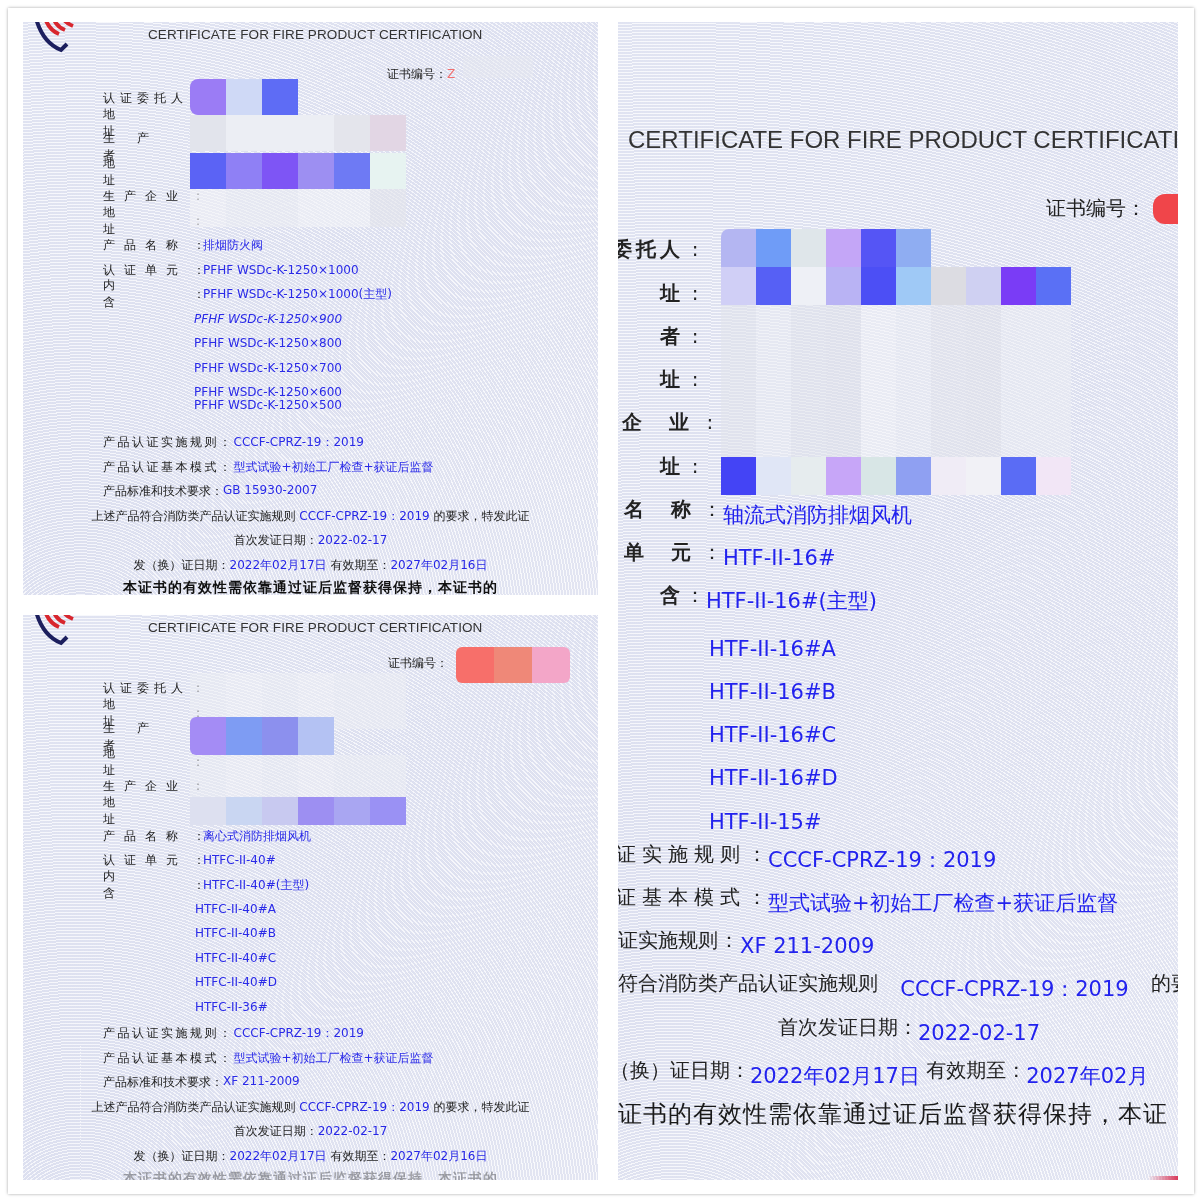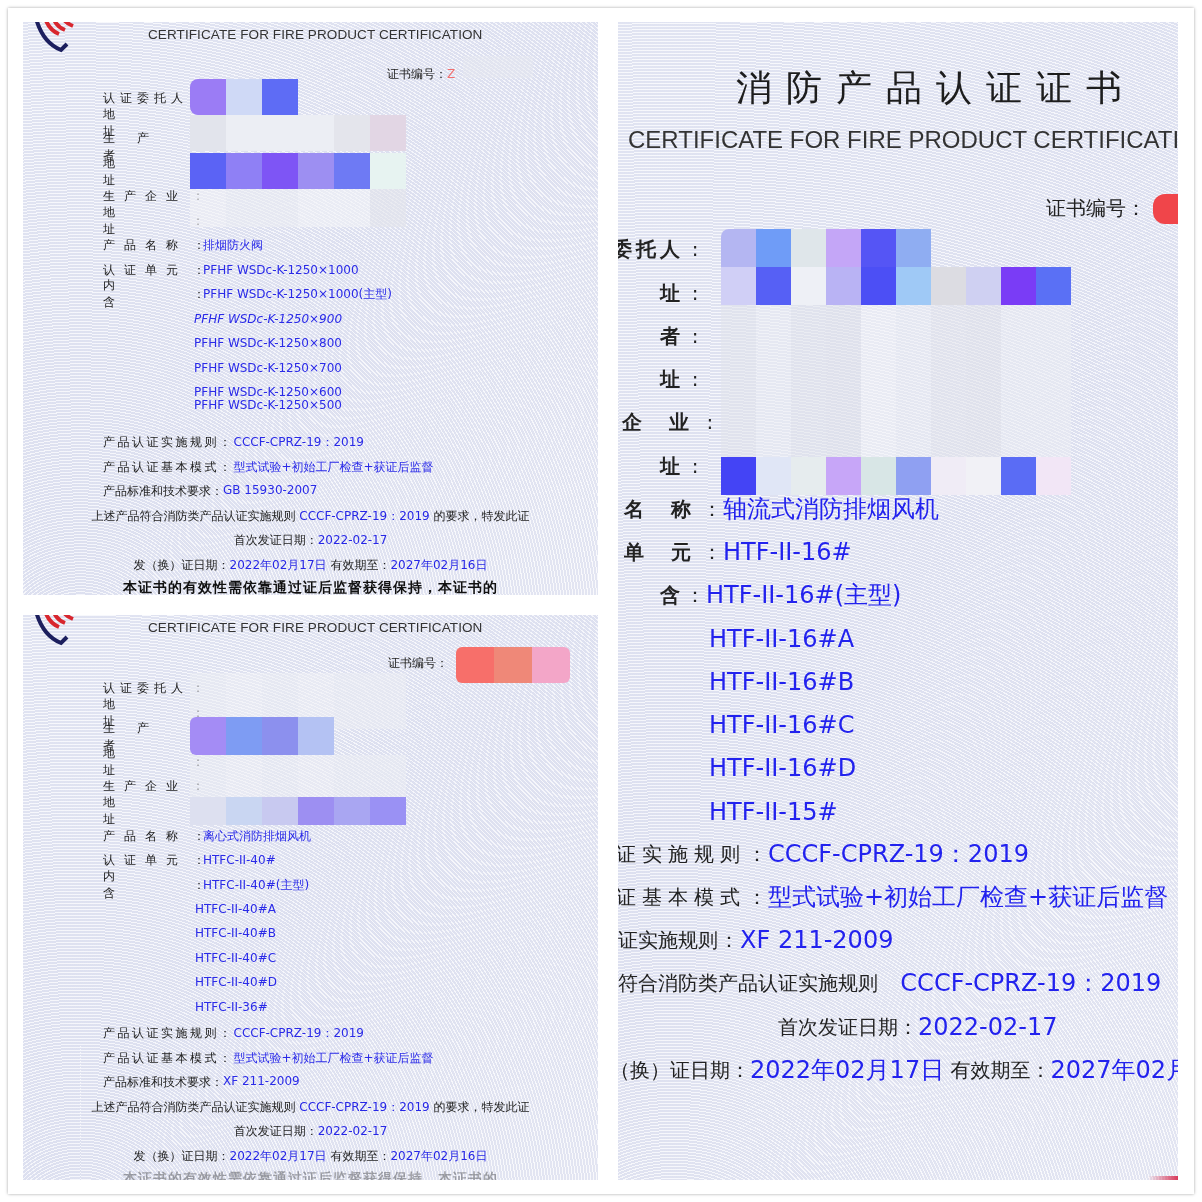--- a/index.html
+++ b/index.html
@@ -39,21 +39,21 @@
   .center-line { position: absolute; left: 0; width: 100%; text-align: center; font-size: 12px; color: #222; }
   .footer-sm { position: absolute; left: 0; width: 100%; text-align: center; font-size: 14px; color: #111; font-weight: bold; letter-spacing: 1px; }
 
   
   .cn-title { position: absolute; left: 118px; top: 42px; font-size: 36px; color: #1d1d1d; letter-spacing: 14px; font-family: "DejaVu Sans", sans-serif; }
   .en-title-lg { position: absolute; left: 10px; top: 104px; font-size: 24px; color: #333; white-space: nowrap; font-family: "Liberation Sans", sans-serif; }
   .certno-lg { position: absolute; left: 428px; top: 173px; font-size: 20px; color: #222; }
   .row-lg { position: absolute; height: 30px; display: flex; align-items: center; font-size: 20px; white-space: nowrap; }
   .lbl-lg { color: #222; font-weight: bold; letter-spacing: 4px; }
   .colon-lg { color: #222; width: 22px; text-align: center; }
-  .val-lg { color: #2222ee; font-size: 24px; }
+  .val-lg { color: #2222ee; font-size: 21px; margin-top: 12px; }
   .plain-lg { color: #222; font-size: 20px; }
   .footer-lg { position: absolute; left: 0; font-size: 24px; color: #1a1a1a; white-space: nowrap; letter-spacing: 1px; }
   .red-corner { position: absolute; right: 0; bottom: 0; width: 30px; height: 4px; background: linear-gradient(90deg, transparent, #d8395a); }
 </style>
 </head>
 <body>
 
 <div class="frame"></div>
 
 <div class="panel" id="p-left-top">
@@ -285,21 +285,20 @@
   <div class="center-line" style="top:508px;">
     <span>首次发证日期：</span><span class="val">2022-02-17</span>
   </div>
   <div class="center-line" style="top:533px;">
     <span>发（换）证日期：</span><span class="val">2022年02月17日</span> <span>有效期至：</span><span class="val">2027年02月16日</span>
   </div>
   <div class="footer-sm" style="top:555px; opacity:0.35;">本证书的有效性需依靠通过证后监督获得保持，本证书的</div>
 </div>
 
 <div class="panel" id="p-right">
-  <div class="cn-title">消防产品认证证书</div>
   <div class="en-title-lg">CERTIFICATE FOR FIRE PRODUCT CERTIFICATIO</div>
   <div class="certno-lg">证书编号：</div>
   <div class="redact" style="left:535px; top:172px; width:25px; height:30px;">
     <span style="width:25px; background:#f0454a; border-radius:12px 0 0 12px"></span>
   </div>
 
   <div class="row-lg" style="left:-6px; top:212px;">
     <span class="lbl-lg">委托人</span>
       <span class="colon-lg">:</span>
   </div>
@@ -408,14 +407,15 @@
   <div class="row-lg" style="left:0px; top:946px;gap:8px;">
     <span class="plain-lg">符合消防类产品认证实施规则</span>&nbsp;<span class="val val-lg">CCCF-CPRZ-19：2019</span>&nbsp;<span class="plain-lg">的要求</span>
   </div>
   <div class="row-lg" style="left:160px; top:990px;">
     <span class="plain-lg">首次发证日期：</span>
       <span class="val val-lg">2022-02-17</span>
   </div>
   <div class="row-lg" style="left:-8px; top:1033px;">
     <span class="plain-lg">（换）证日期：</span><span class="val val-lg">2022年02月17日</span>&nbsp;<span class="plain-lg">有效期至：</span><span class="val val-lg">2027年02月</span>
   </div>
+  <div class="footer-lg" style="top:1076px;">证书的有效性需依靠通过证后监督获得保持，本证</div>
   <div class="red-corner"></div>
 </div>
 
 </body></html>

